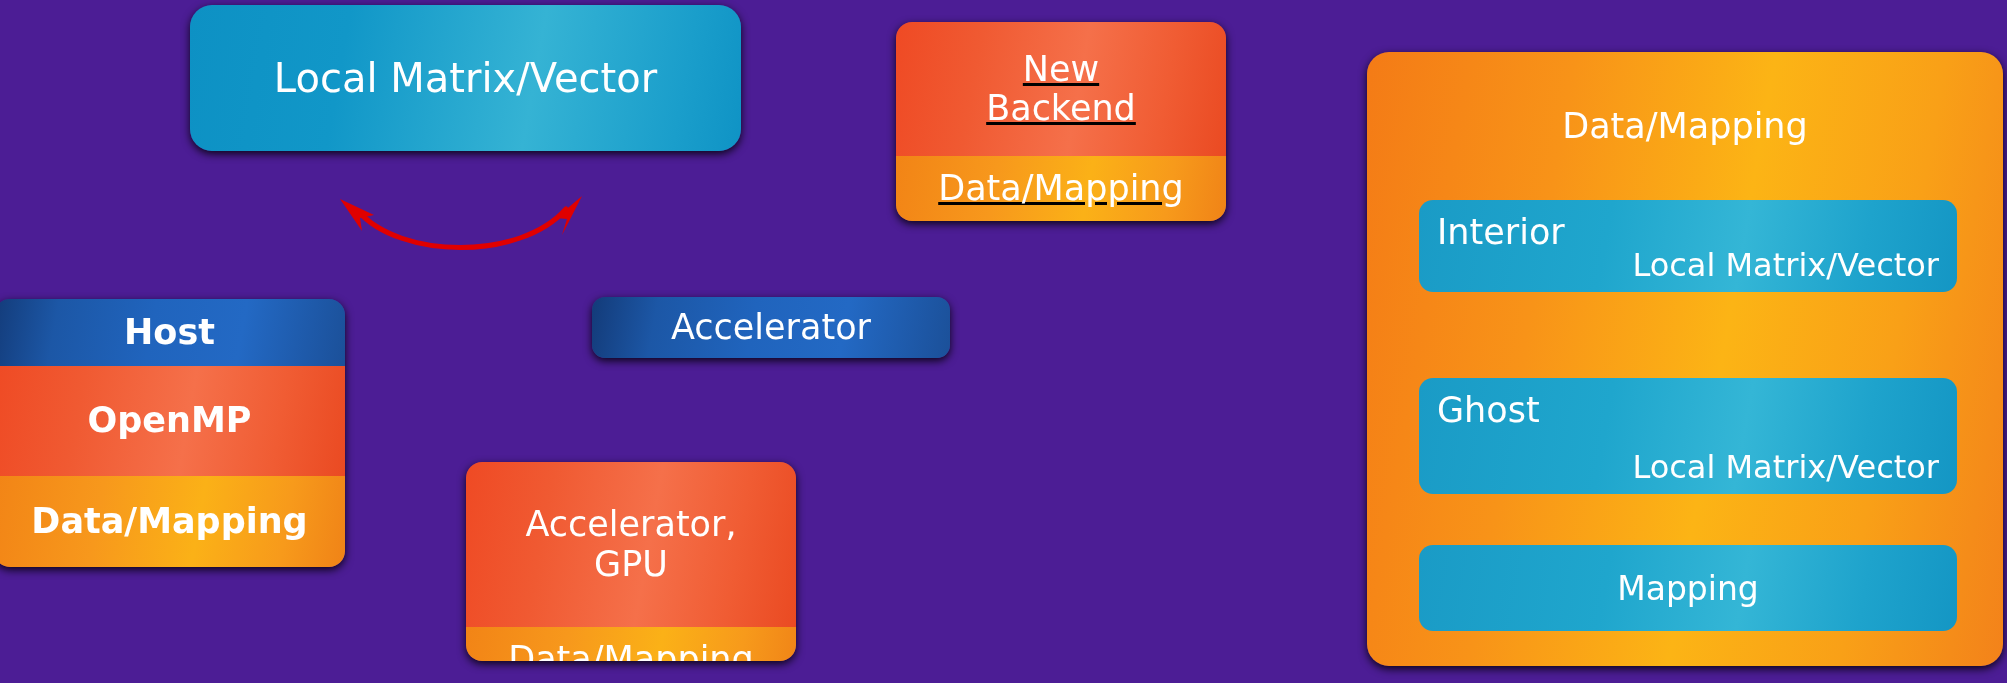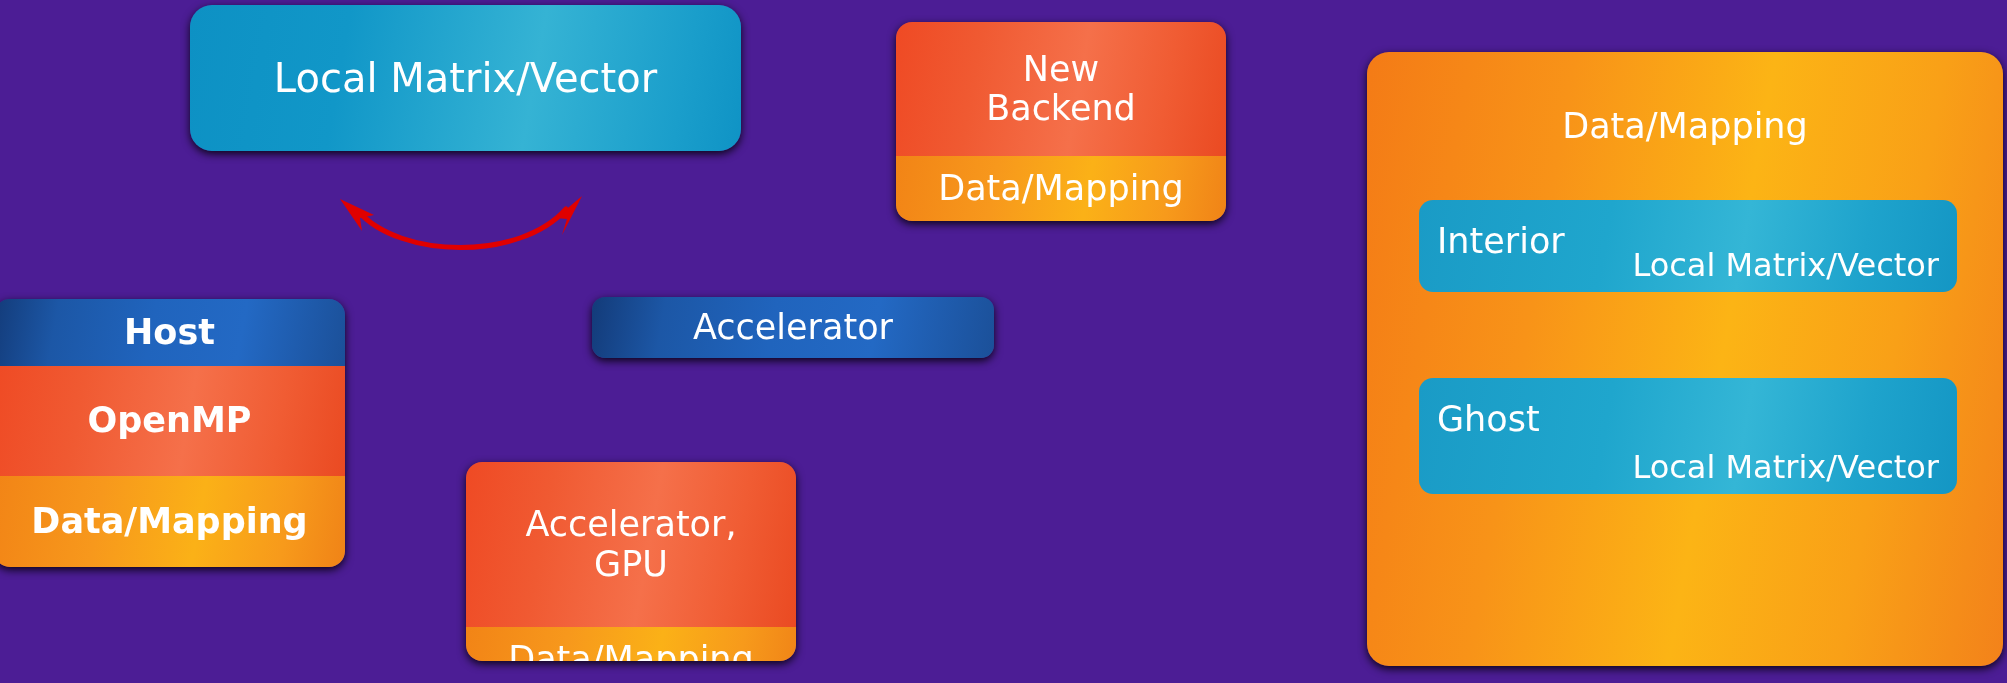--- a/index.html
+++ b/index.html
@@ -73,37 +73,38 @@
   #node-host-stack {
     left: -6px; top: 299px; width: 351px; height: 268px;
     border-radius: 16px;
   }
   #node-host-stack .seg-host   { height: 67px;  font-size: 35px; font-weight: 700; }
   #node-host-stack .seg-openmp { height: 110px; font-size: 35px; font-weight: 700; }
   #node-host-stack .seg-dm     { height: 91px;  font-size: 35px; font-weight: 700; }
 
   
   #node-accelerator {
-    left: 592px; top: 297px; width: 402px; height: 61px;
+    left: 592px; top: 297px; width: 358px; height: 61px;
     border-radius: 13px;
   }
   #node-accelerator .seg { width: 100%; height: 100%; font-size: 35px; }
 
   
   #node-accelerator-gpu-stack {
     left: 466px; top: 462px; width: 330px; height: 199px;
     border-radius: 16px;
   }
   #node-accelerator-gpu-stack .seg-title { height: 165px; font-size: 35px; }
   #node-accelerator-gpu-stack .seg-dm    { height: 65px;  font-size: 35px; }
 
   
   #node-new-backend-stack {
     left: 896px; top: 22px; width: 330px; height: 199px;
     border-radius: 16px;
+    text-decoration: underline;
   }
   #node-new-backend-stack .seg-title { height: 134px; font-size: 35px; }
   #node-new-backend-stack .seg-dm    { height: 65px;  font-size: 35px; }
 
   
   #node-data-mapping-container {
     left: 1367px; top: 52px; width: 636px; height: 614px;
     border-radius: 22px;
     overflow: visible;
   }
@@ -117,21 +118,21 @@
     position: absolute;
     left: 52px;
     width: 538px;
     border-radius: 14px;
     box-sizing: border-box;
     color: #ffffff;
     overflow: hidden;
   }
   .inner-label-top {
     position: absolute;
-    left: 18px; top: 21px;
+    left: 18px; top: 12px;
     font-size: 35px;
     color: #ffffff;
   }
   .inner-label-bottom {
     position: absolute;
     right: 18px; bottom: 8px;
     font-size: 32px;
     color: #ffffff;
   }
   .inner-label-center {
@@ -198,16 +199,19 @@
     <div class="inner-box fill-teal-flat" id="inner-interior">
       <span class="inner-label-top">Interior</span>
       <span class="inner-label-bottom">Local Matrix/Vector</span>
     </div>
 
     <div class="inner-box fill-teal-flat" id="inner-ghost">
       <span class="inner-label-top">Ghost</span>
       <span class="inner-label-bottom">Local Matrix/Vector</span>
     </div>
 
+    <div class="inner-box fill-teal-flat" id="inner-mapping">
+      <span class="inner-label-center">Mapping</span>
+    </div>
 
   </div>
 
 </div>
 
 </body></html>

